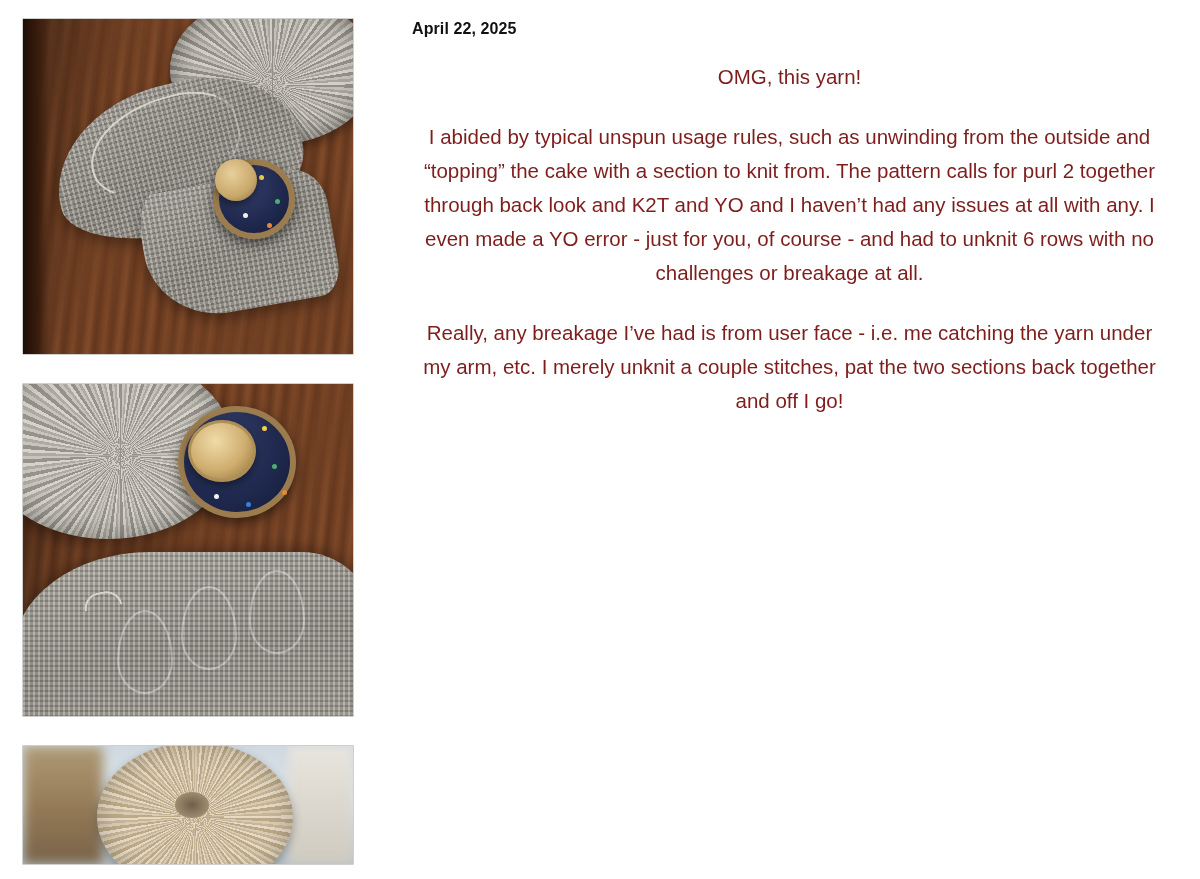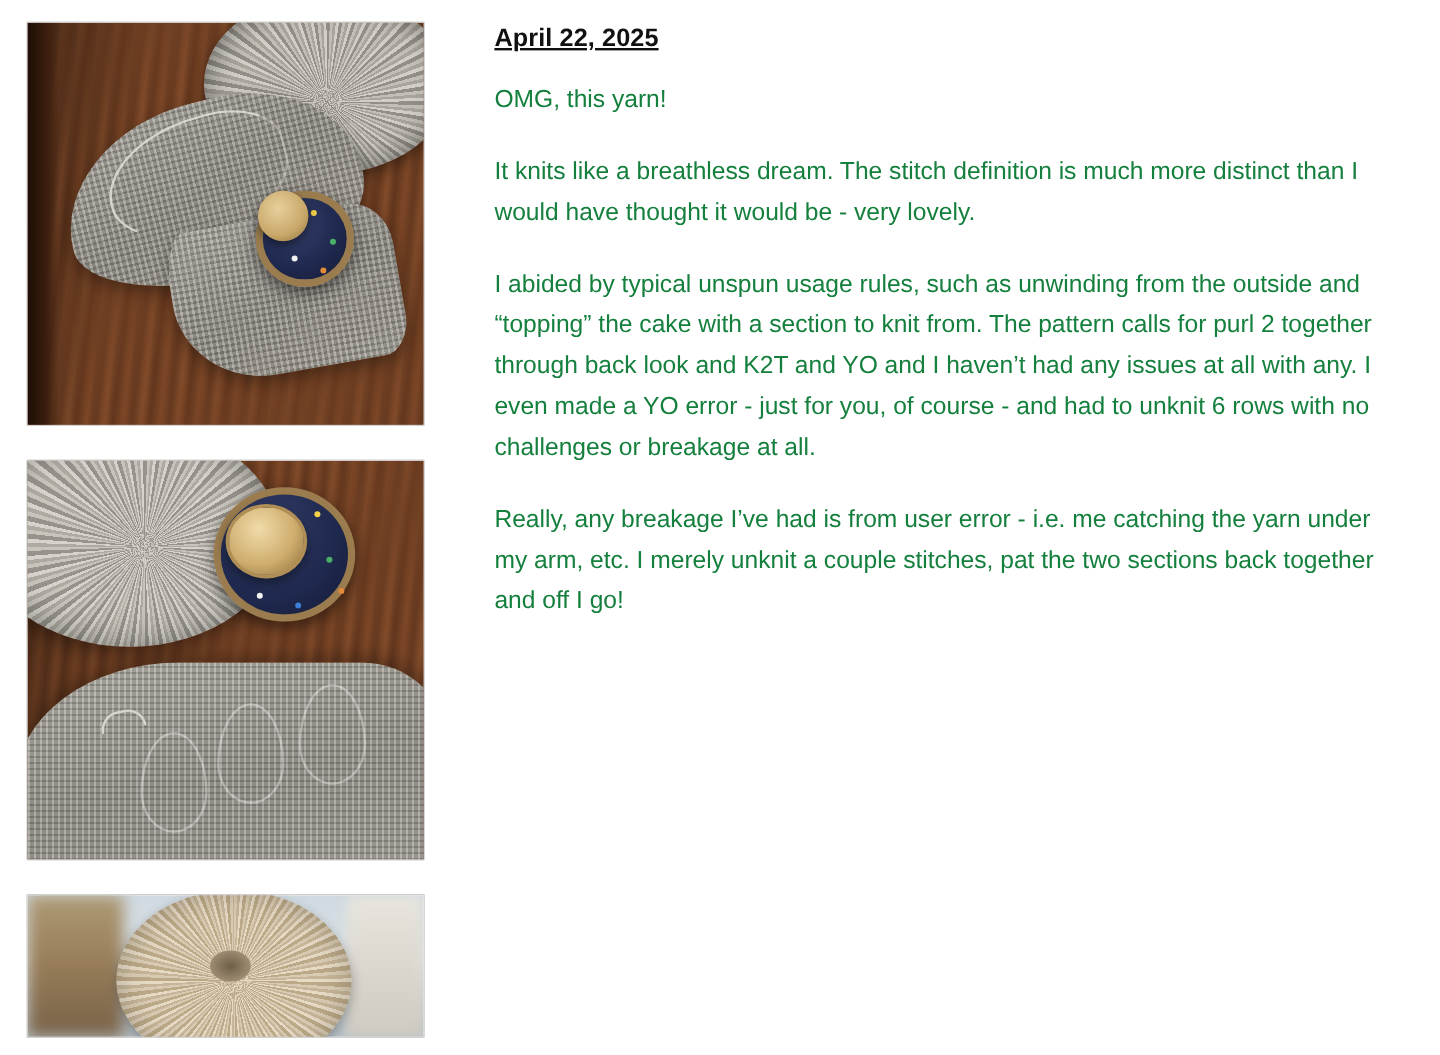--- a/index.html
+++ b/index.html
@@ -210,33 +210,33 @@
     background: radial-gradient(ellipse at 50% 50%, #6e5f49 0%, #9d8c70 70%, rgba(157,140,112,0) 100%);
   }
 
   
   .article {
     flex: 1 1 auto;
     padding: 6px 0 0 58px;
     box-sizing: border-box;
   }
   .entry-date {
-    font-size: 21px;
+    font-size: 16px;
     font-weight: bold;
     letter-spacing: .1px;
     margin: 4px 0 22px 0;
     color: #111111;
-    text-decoration: underline;
   }
   .para {
     font-size: 20.5px;
     line-height: 34px;
     margin: 0 11px 26px 0;
-    color: #15803d;
+    color: #7f1d1d;
     max-width: 770px;
+    text-align: center;
   }
   .para:last-child { margin-bottom: 0; }
 </style>
 </head>
 <body>
 
 <div class="page">
 
   <div class="gallery">
 
@@ -288,18 +288,17 @@
       <div class="p3-blur-right"></div>
       <div class="p3-cake"></div>
       <div class="p3-center"></div>
     </div>
 
   </div>
 
   <div class="article">
     <div class="entry-date">April 22, 2025</div>
     <p class="para">OMG, this yarn!</p>
-    <p class="para">It knits like a breathless dream. The stitch definition is much more distinct than I would have thought it would be - very lovely.</p>
     <p class="para">I abided by typical unspun usage rules, such as unwinding from the outside and “topping” the cake with a section to knit from. The pattern calls for purl 2 together through back look and K2T and YO and I haven’t had any issues at all with any. I even made a YO error - just for you, of course - and had to unknit 6 rows with no challenges or breakage at all.</p>
-    <p class="para">Really, any breakage I’ve had is from user error - i.e. me catching the yarn under my arm, etc. I merely unknit a couple stitches, pat the two sections back together and off I go!</p>
+    <p class="para">Really, any breakage I’ve had is from user face - i.e. me catching the yarn under my arm, etc. I merely unknit a couple stitches, pat the two sections back together and off I go!</p>
   </div>
 
 </div>
 
 </body></html>

